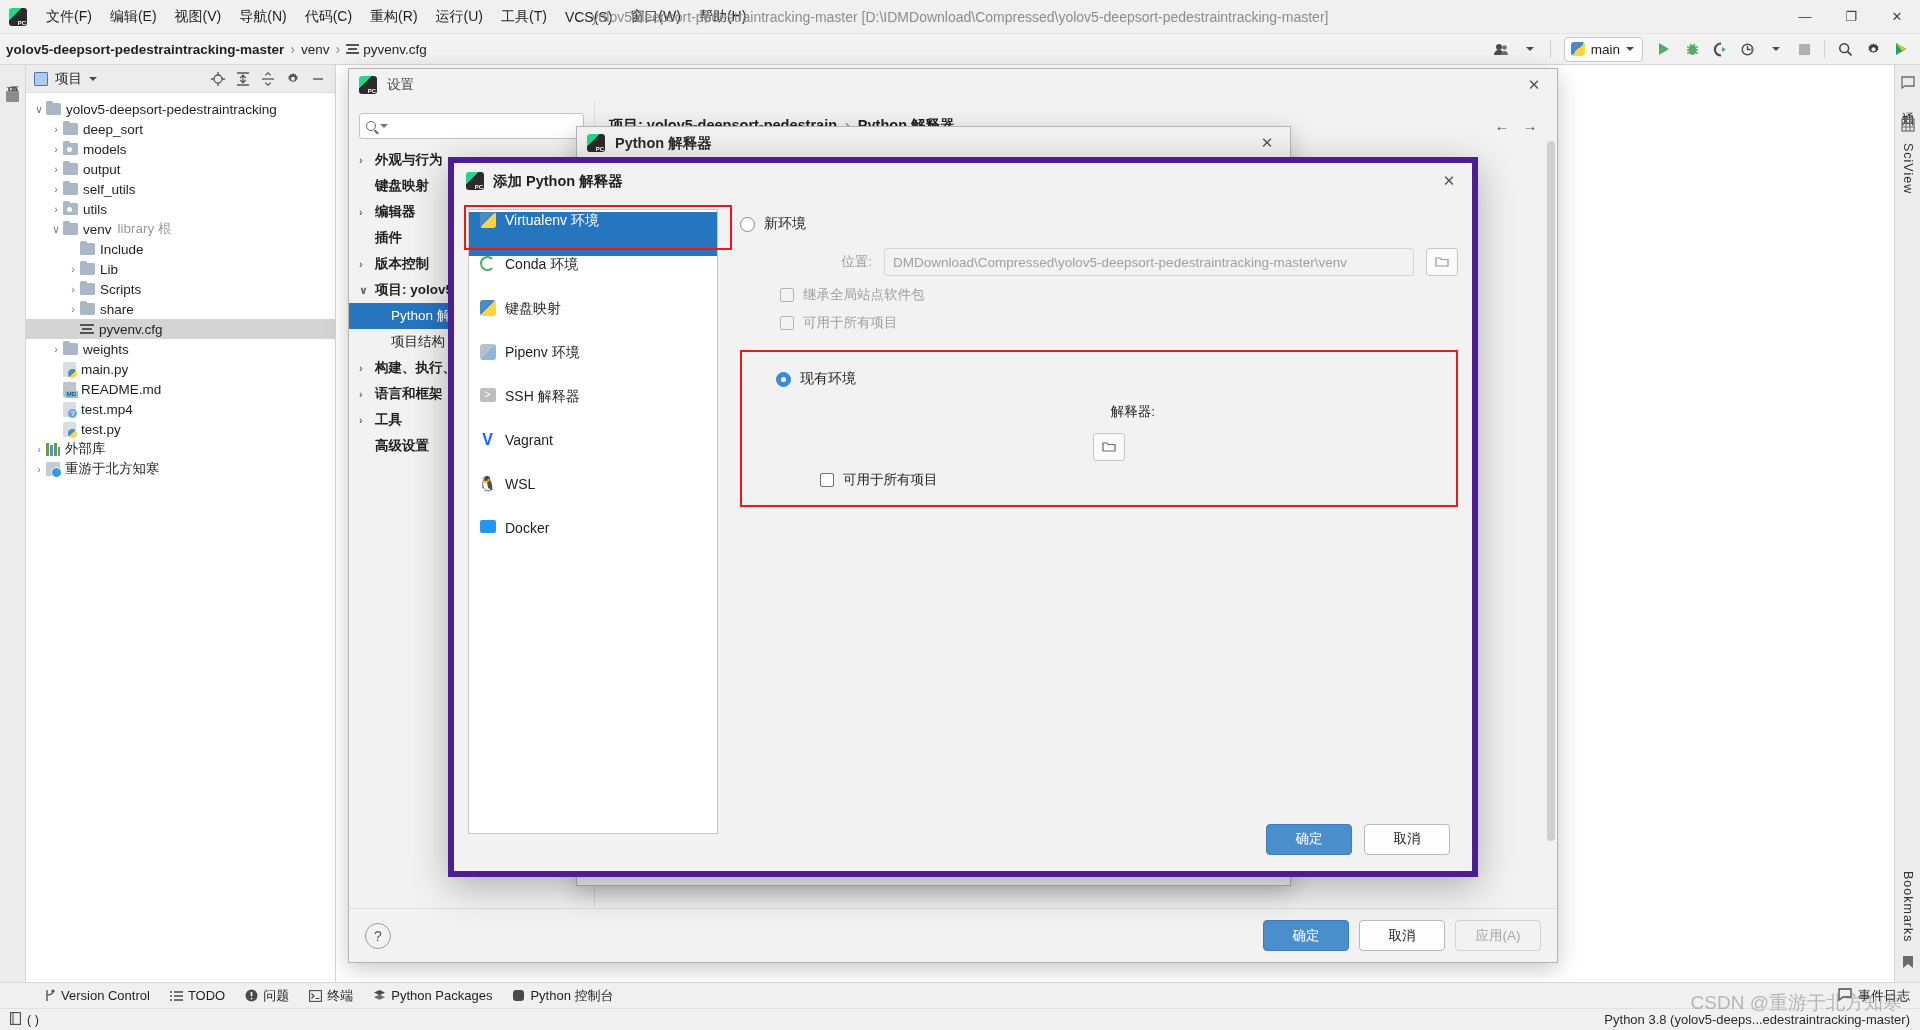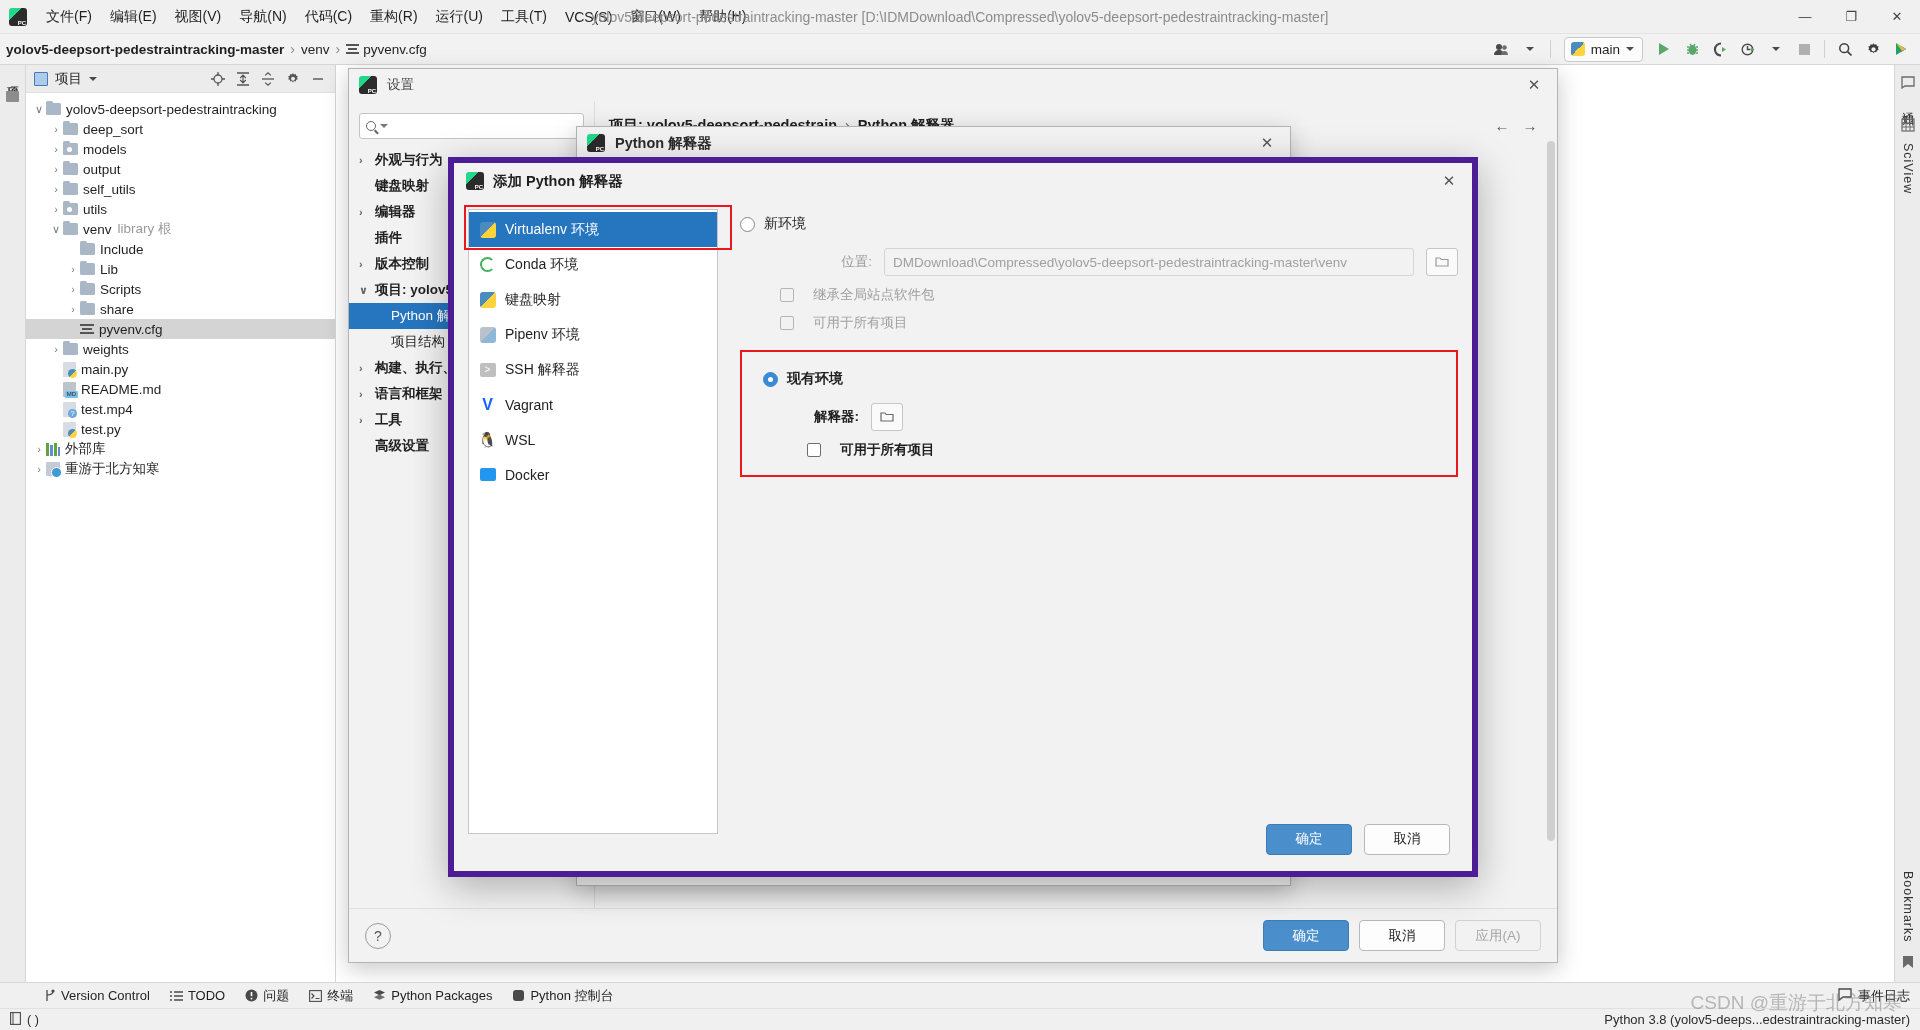--- a/index.html
+++ b/index.html
@@ -316,21 +316,21 @@
     box-shadow: 0 10px 36px rgba(0,0,0,.28);
   }
   .add-title { height: 36px; display:flex; align-items:center; gap: 9px; padding: 0 8px 0 12px; }
   .add-title .t { font-size: 14.5px; font-weight: bold; color: #1f1f1f; }
   .add-body { flex: 1; display: flex; padding: 10px 14px 0 14px; min-height: 0; }
   .env-list {
     width: 250px; background: #fff; border: 1px solid #c6c6c6;
     flex: none; padding: 2px 0; height: 625px; overflow: hidden;
   }
   .env-item {
-    display:flex; align-items:center; gap: 9px; height: 35px; padding: 8px 10px;
+    display:flex; align-items:flex-start; gap: 9px; height: 44px; padding: 0 10px;
     font-size: 14px; white-space: nowrap; cursor: default;
   }
   .env-item.sel { background: #2675bf; color: #fff; }
   .env-panel { flex: 1; padding: 0 0 0 22px; position: relative; }
   .radio-line { display:flex; align-items:center; gap: 9px; height: 30px; font-size: 14px; }
   .radio {
     width: 15px; height: 15px; border-radius: 50%; border: 1.6px solid #888;
     background: #fff; flex: none; position: relative;
   }
   .radio.on { border-color: #3a8ad4; background:#3a8ad4; }
@@ -348,21 +348,21 @@
     white-space: nowrap;
   }
   .txtfield.active {
     background: #fff; border: 2px solid #7cb3e8; color: #1f1f1f;
   }
   .dots-btn {
     width: 32px; height: 28px; border: 1px solid #c6c6c6; border-radius: 3px;
     background: #fafafa; display:flex; align-items:center; justify-content:center;
     flex: none; color:#444; font-size: 13px;
   }
-  .chk-line { display:flex; align-items:center; gap: 19px; margin: 10px 0 0 40px; font-size: 13.5px; }
+  .chk-line { display:flex; align-items:center; gap: 9px; margin: 10px 0 0 40px; font-size: 13.5px; }
   .chkbox {
     width: 14px; height: 14px; border: 1.5px solid #b5b5b5; background: #f2f2f2;
     border-radius: 2px; flex: none;
   }
   .chkbox.dark { border-color: #6f6f6f; background:#fff; }
   .redbox {
     border: 2.5px solid #e8181d; margin: 0;
   }
   .redbox-env {
     position: absolute; left: -4px; top: -4px; width: 268px; height: 45px;
@@ -854,26 +854,26 @@
       </div>
       <div class="chk-line">
         <span class="chkbox"></span>
         <span style="color:#a0a0a0">继承全局站点软件包</span>
       </div>
       <div class="chk-line">
         <span class="chkbox"></span>
         <span style="color:#a0a0a0">可用于所有项目</span>
       </div>
 
-      <div class="redbox" style="margin-top:18px;padding:12px 0 16px 3px;font-weight:bold;">
+      <div class="redbox" style="margin-top:18px;padding:12px 0 16px 16px;">
         <div class="radio-line" style="padding-left:18px">
           <span class="radio on"></span>
           <span>现有环境</span>
         </div>
-        <div class="field-row" style="margin-left:22px; margin-right:18px;">
+        <div class="field-row" style="margin-left:22px; margin-right:18px;flex-direction:column;">
           <span class="field-label dark">解释器:</span>
           <span class="dots-btn">
             <svg width="14" height="12" viewBox="0 0 14 12">
                 <path d="M1 2h4l1.2 1.5H13V10H1z" fill="none" stroke="#6a6a6a" stroke-width="1.2"></path>
               </svg>
           </span>
         </div>
         <div class="chk-line" style="margin-left:62px">
           <span class="chkbox dark"></span>
           <span>可用于所有项目</span>

